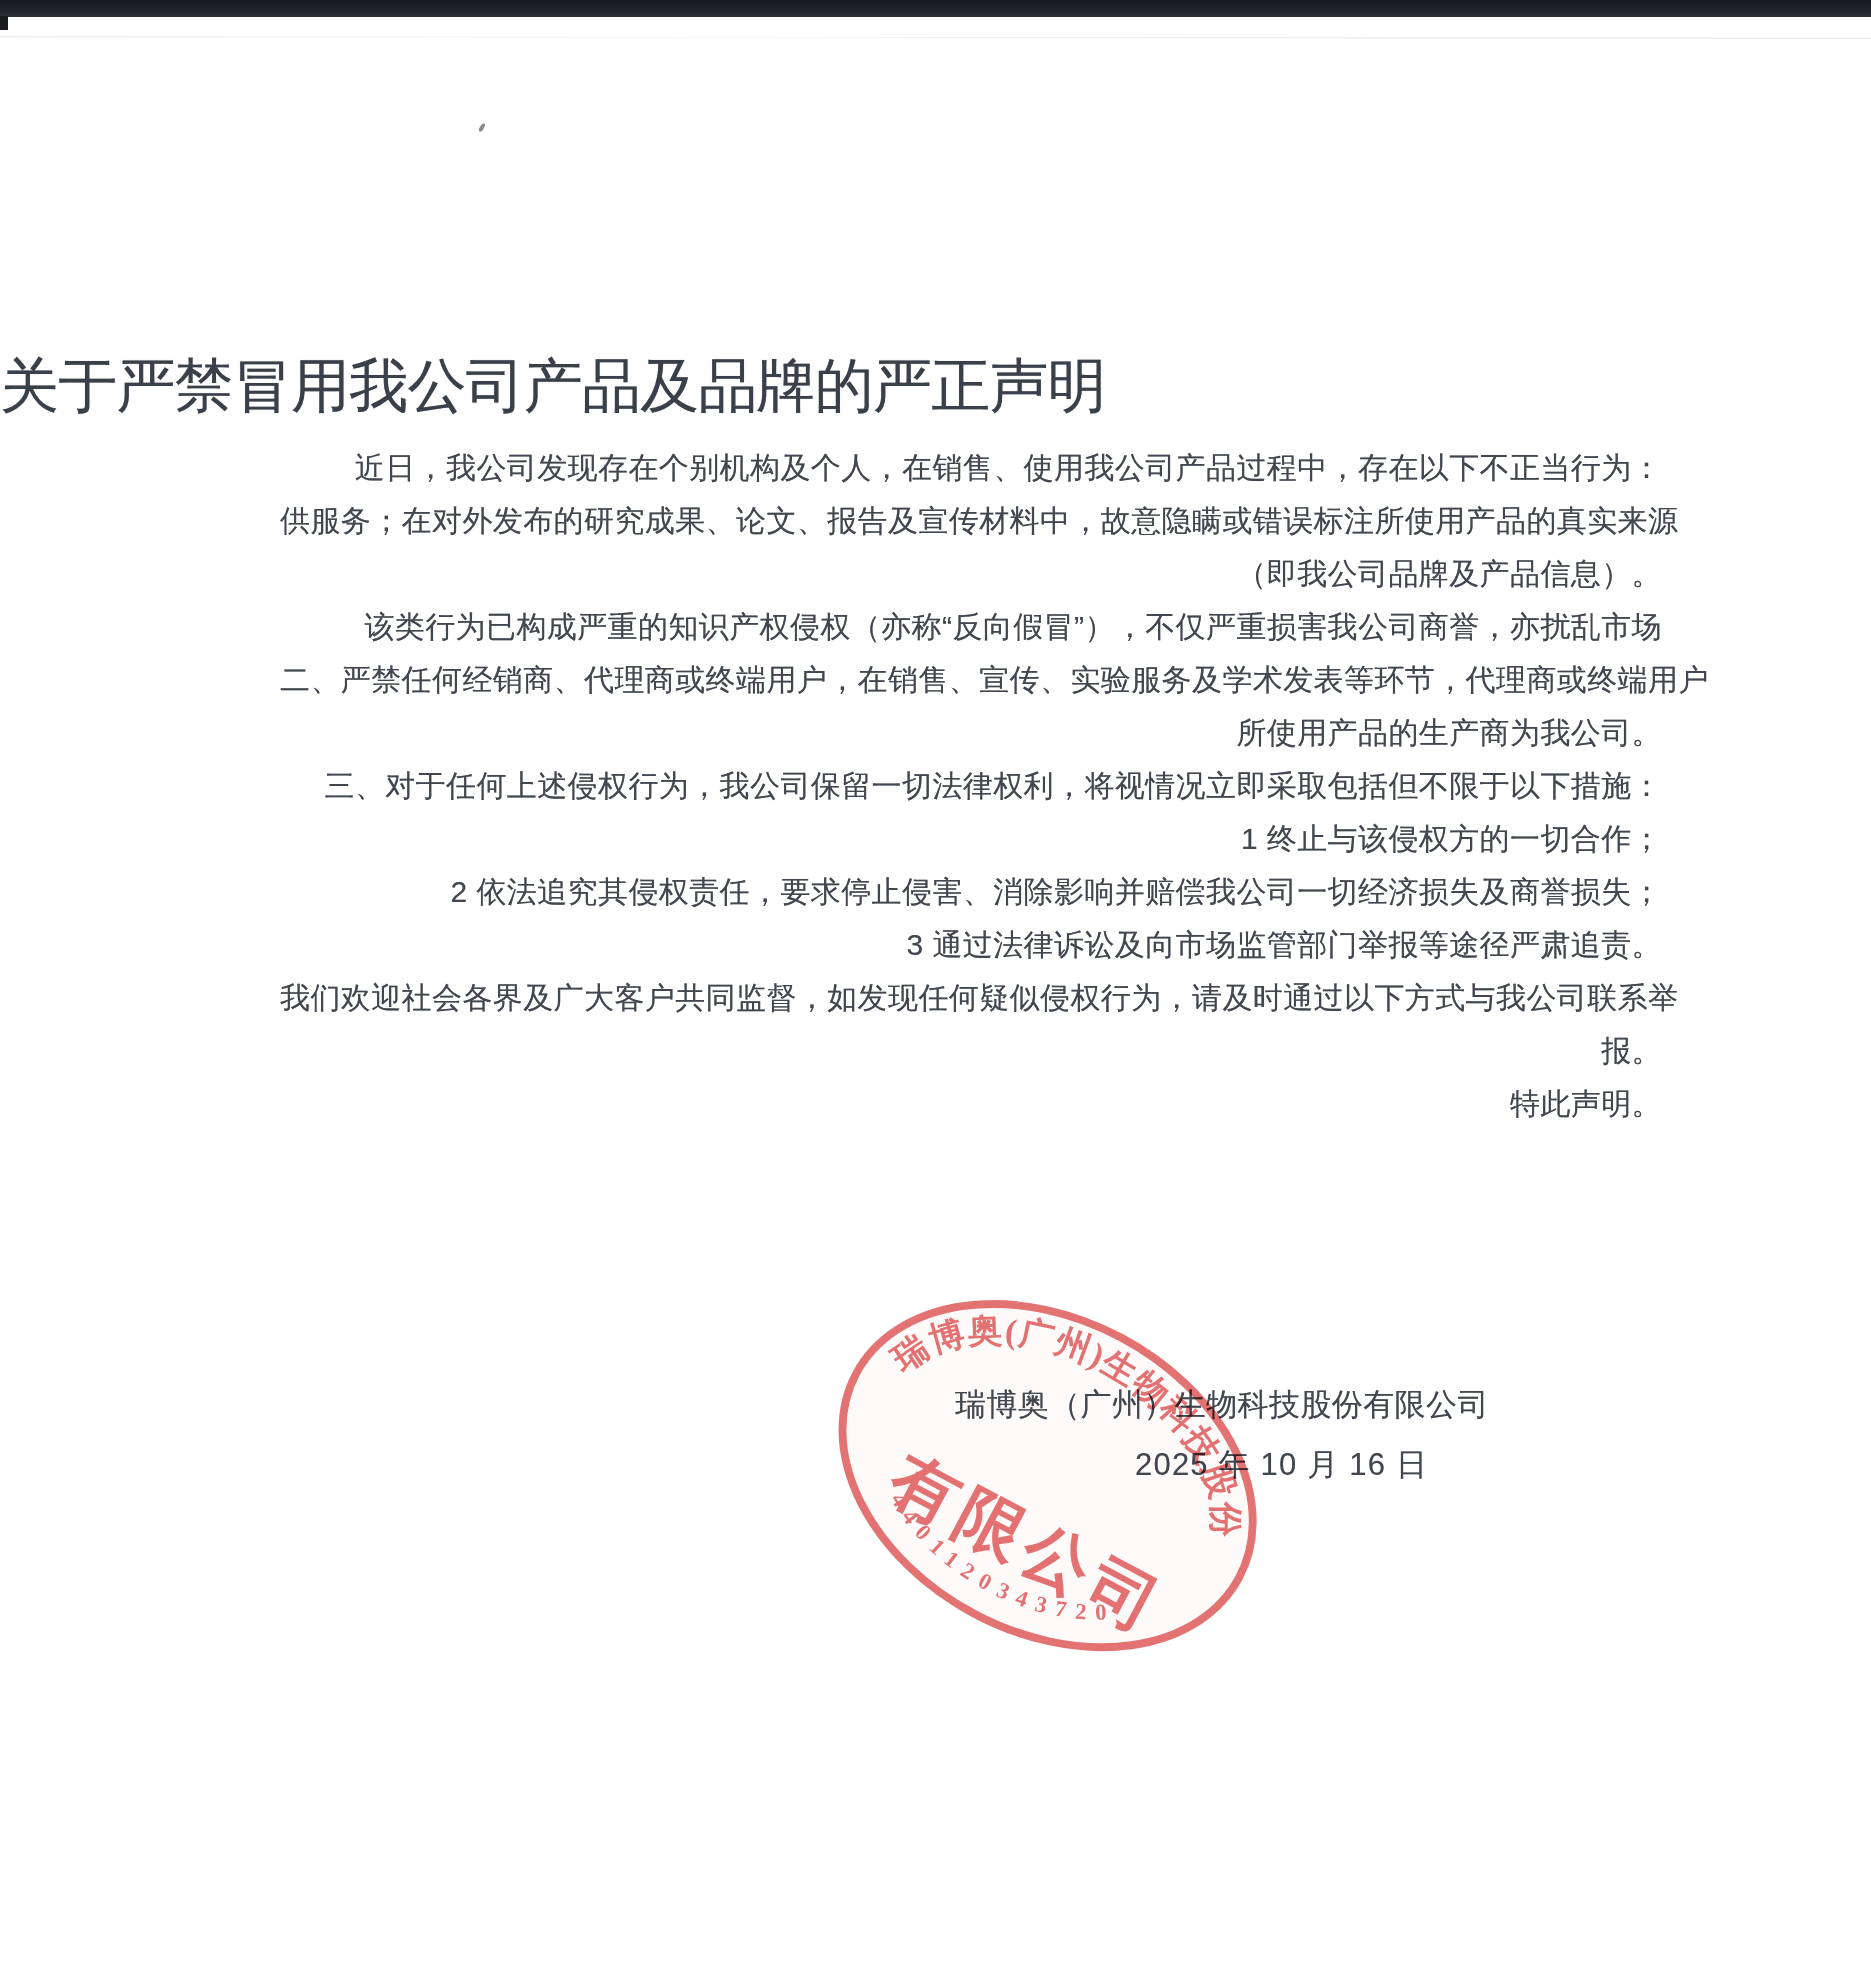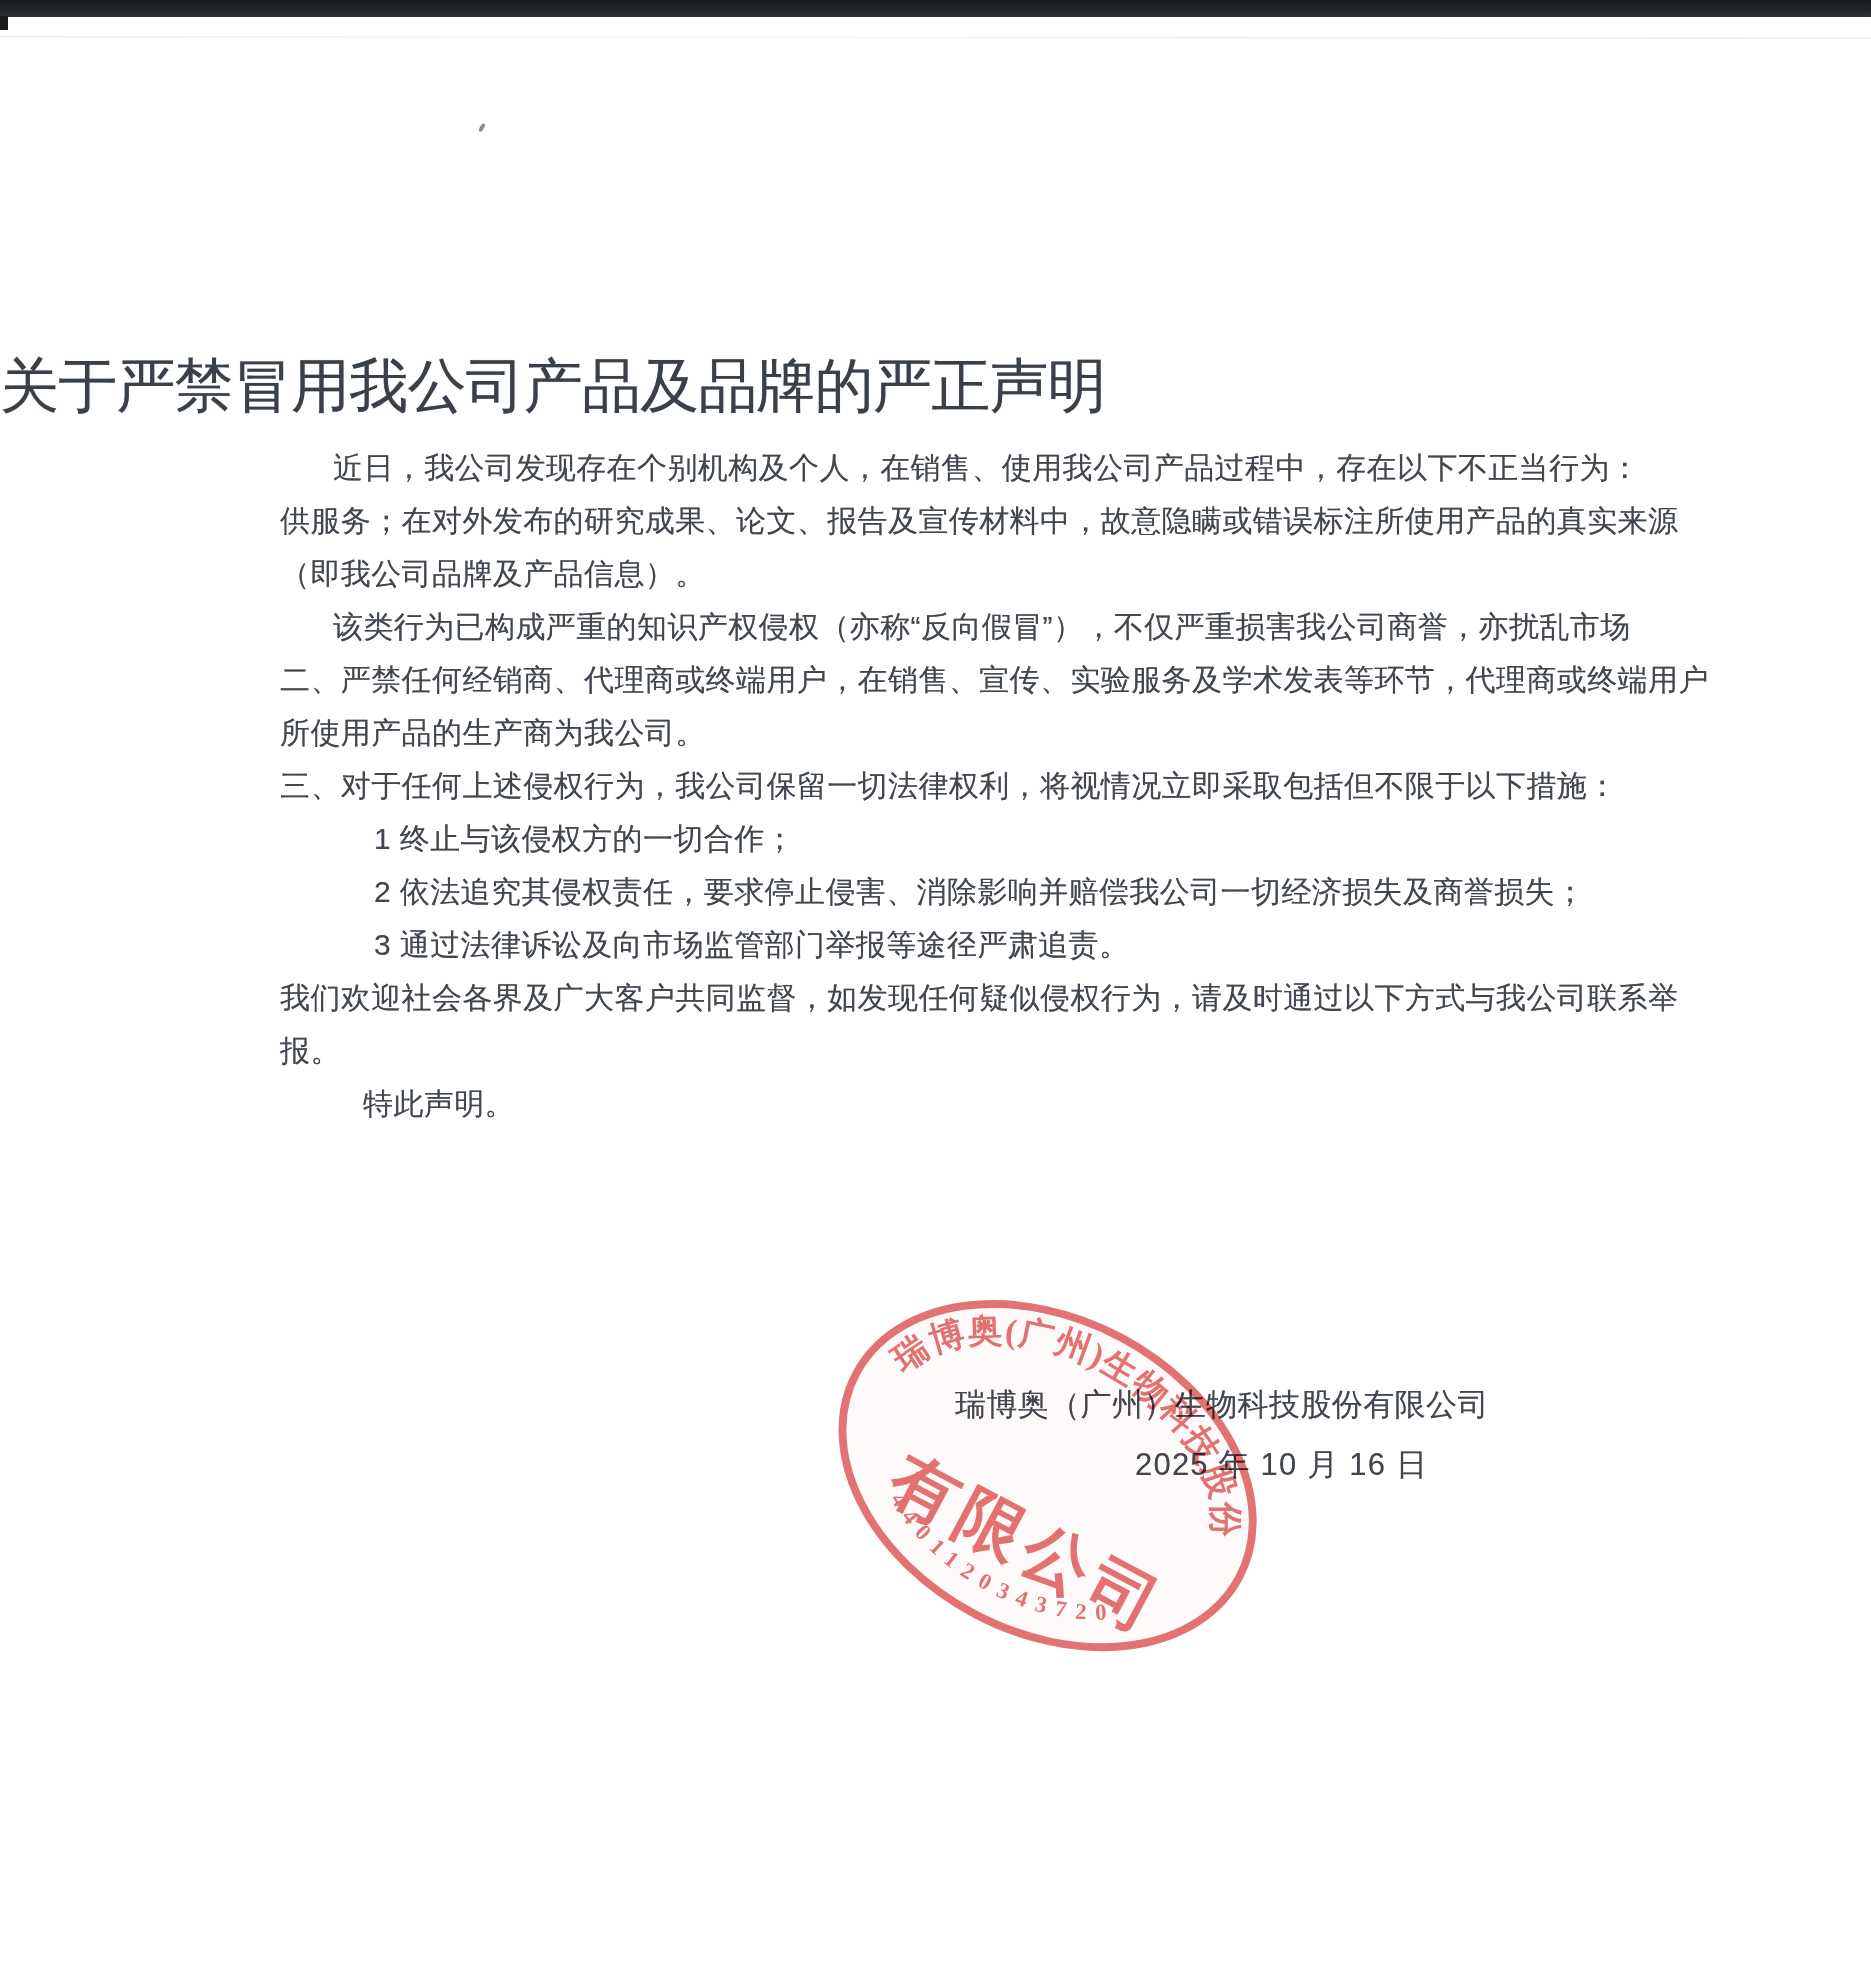--- a/index.html
+++ b/index.html
@@ -38,21 +38,21 @@
     color:#3a404a;
     text-shadow:0 0 0.8px rgba(58,64,74,.5);
     white-space:nowrap;
   }
   .body-text{
     position:absolute;left:280px;top:441px;width:1382px;
     font-size:30px;line-height:53px;
     color:#42474f;letter-spacing:0.4px;
     text-shadow:0 0 0.6px rgba(66,71,79,.5);
   }
-  .body-text .line{white-space:nowrap;}
+  .body-text .line{white-space:nowrap;text-align:right;}
   .ind-a{text-indent:53px;}
   .ind-b{text-indent:94px;}
   .ind-c{text-indent:83px;}
 
   .company{
     position:absolute;left:955px;top:1384px;
     font-size:31px;color:#42474f;letter-spacing:0.4px;
     text-shadow:0 0 0.6px rgba(66,71,79,.5);
     white-space:nowrap;
     text-align:right;

